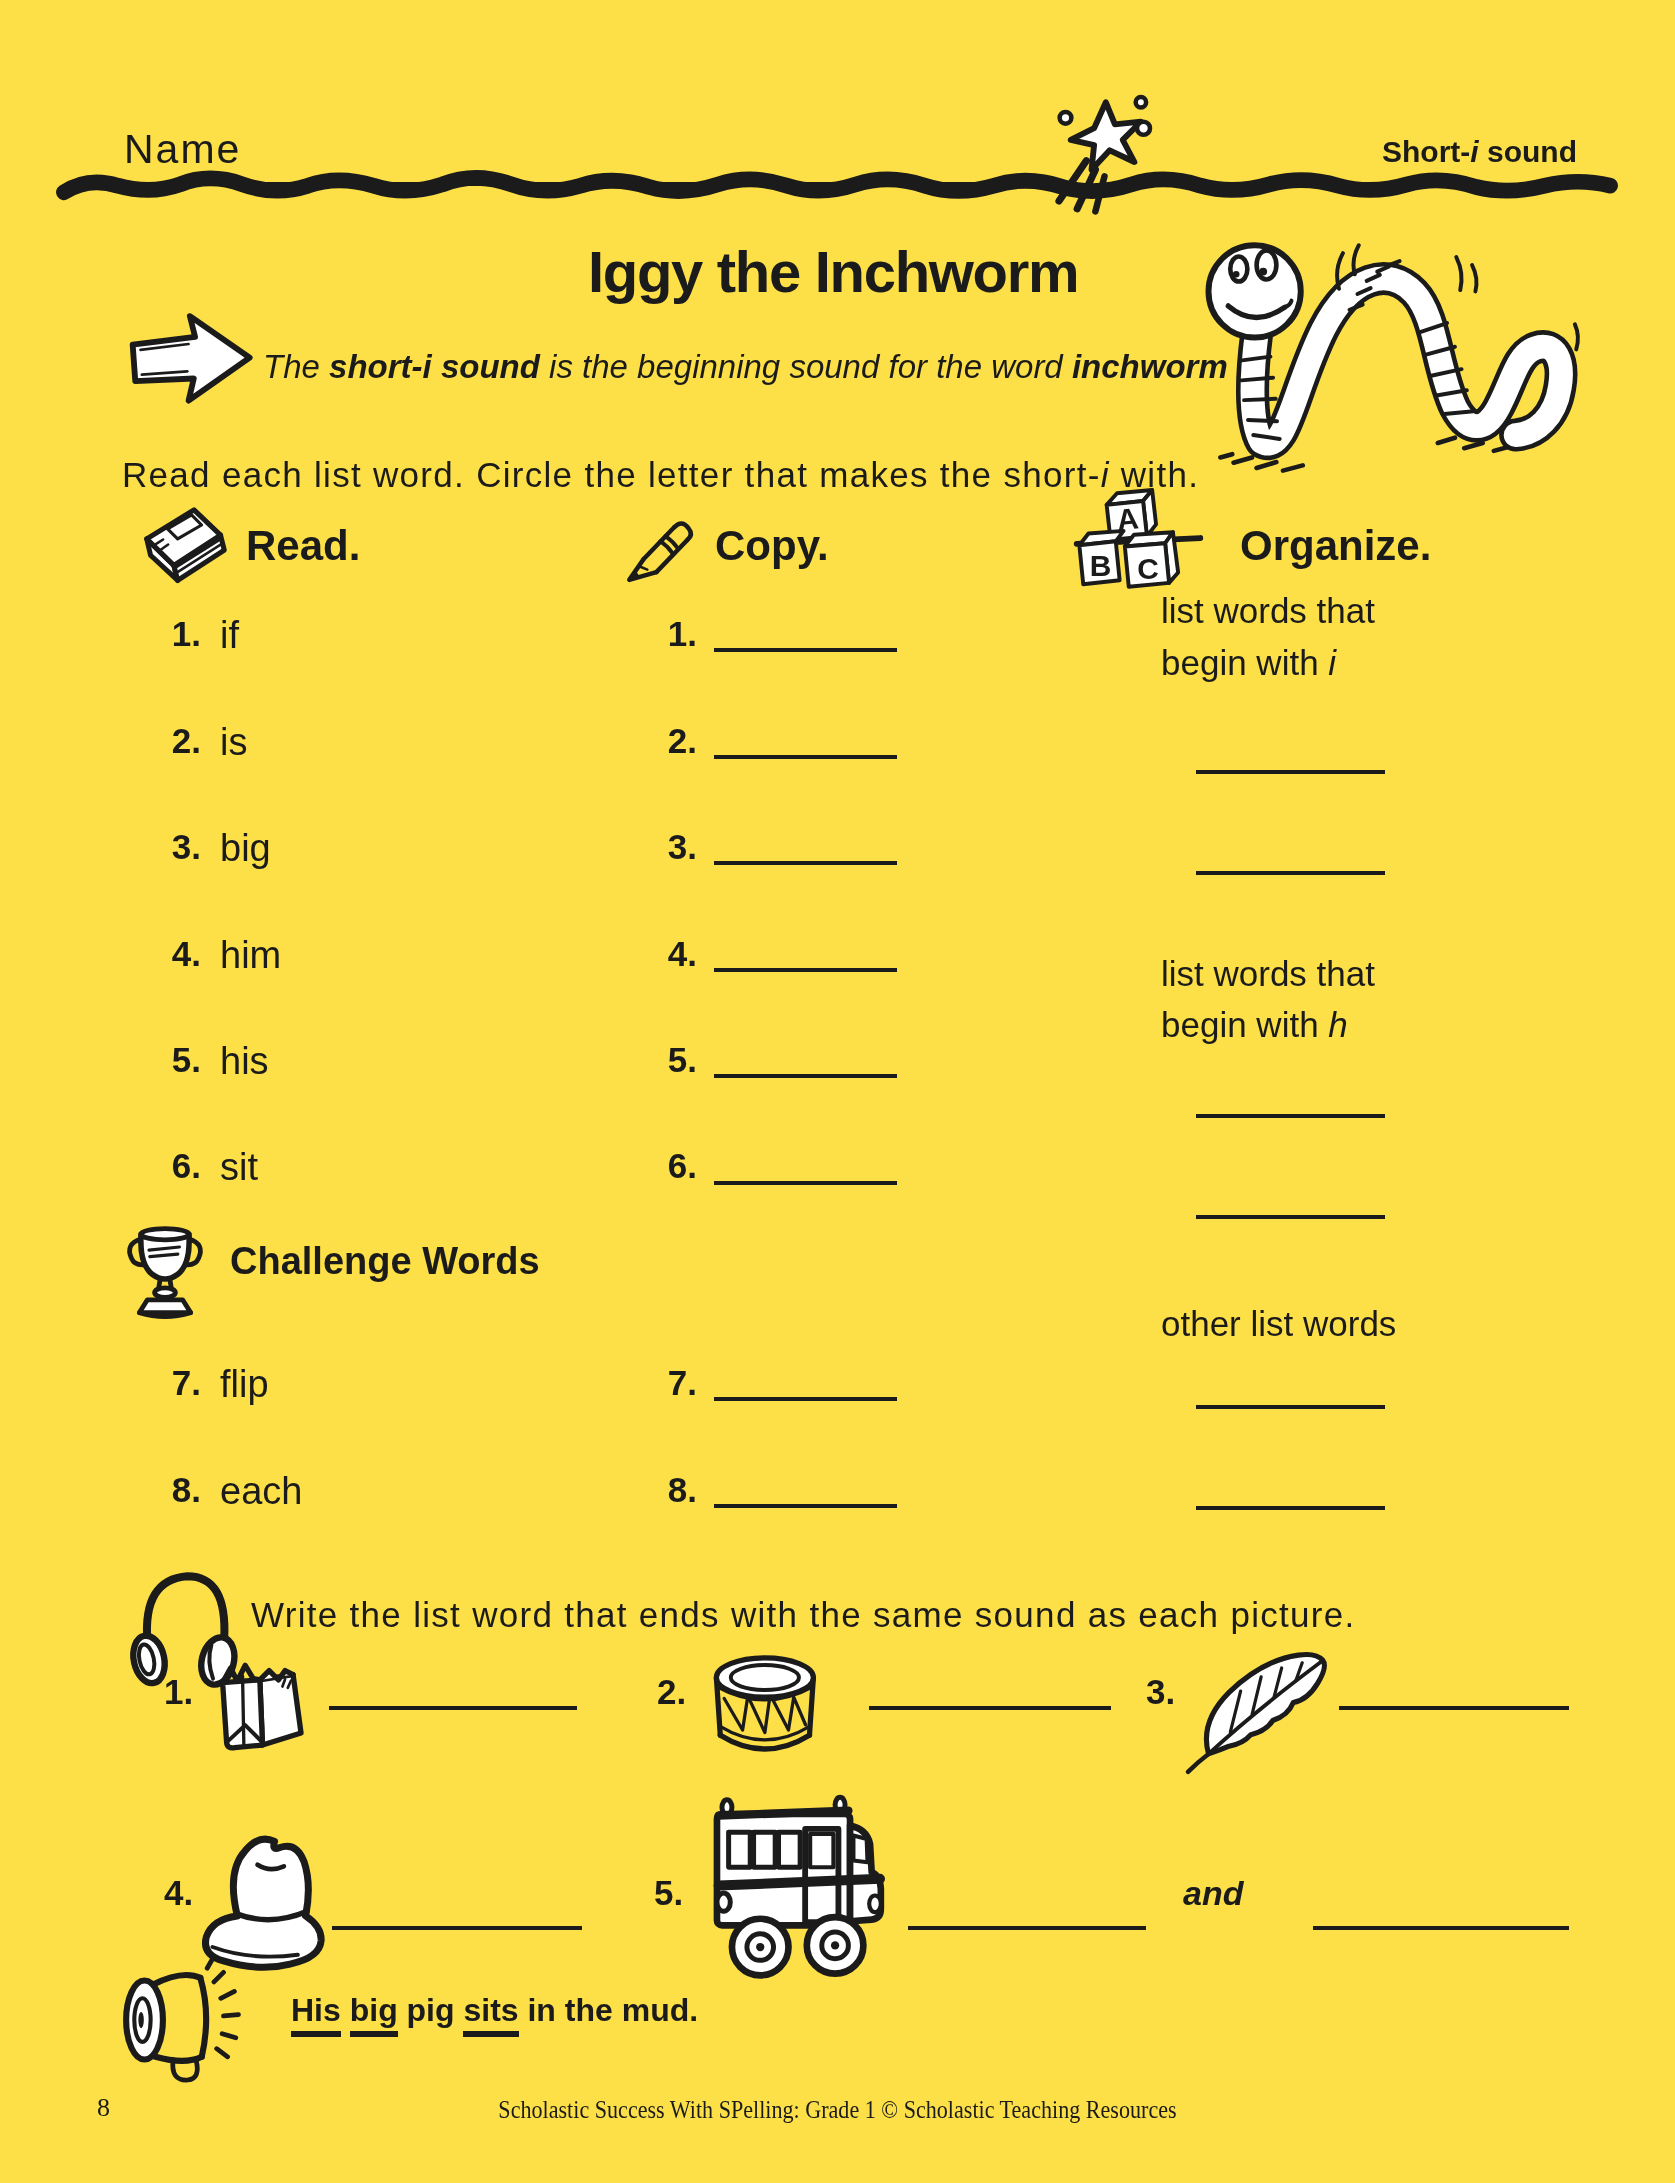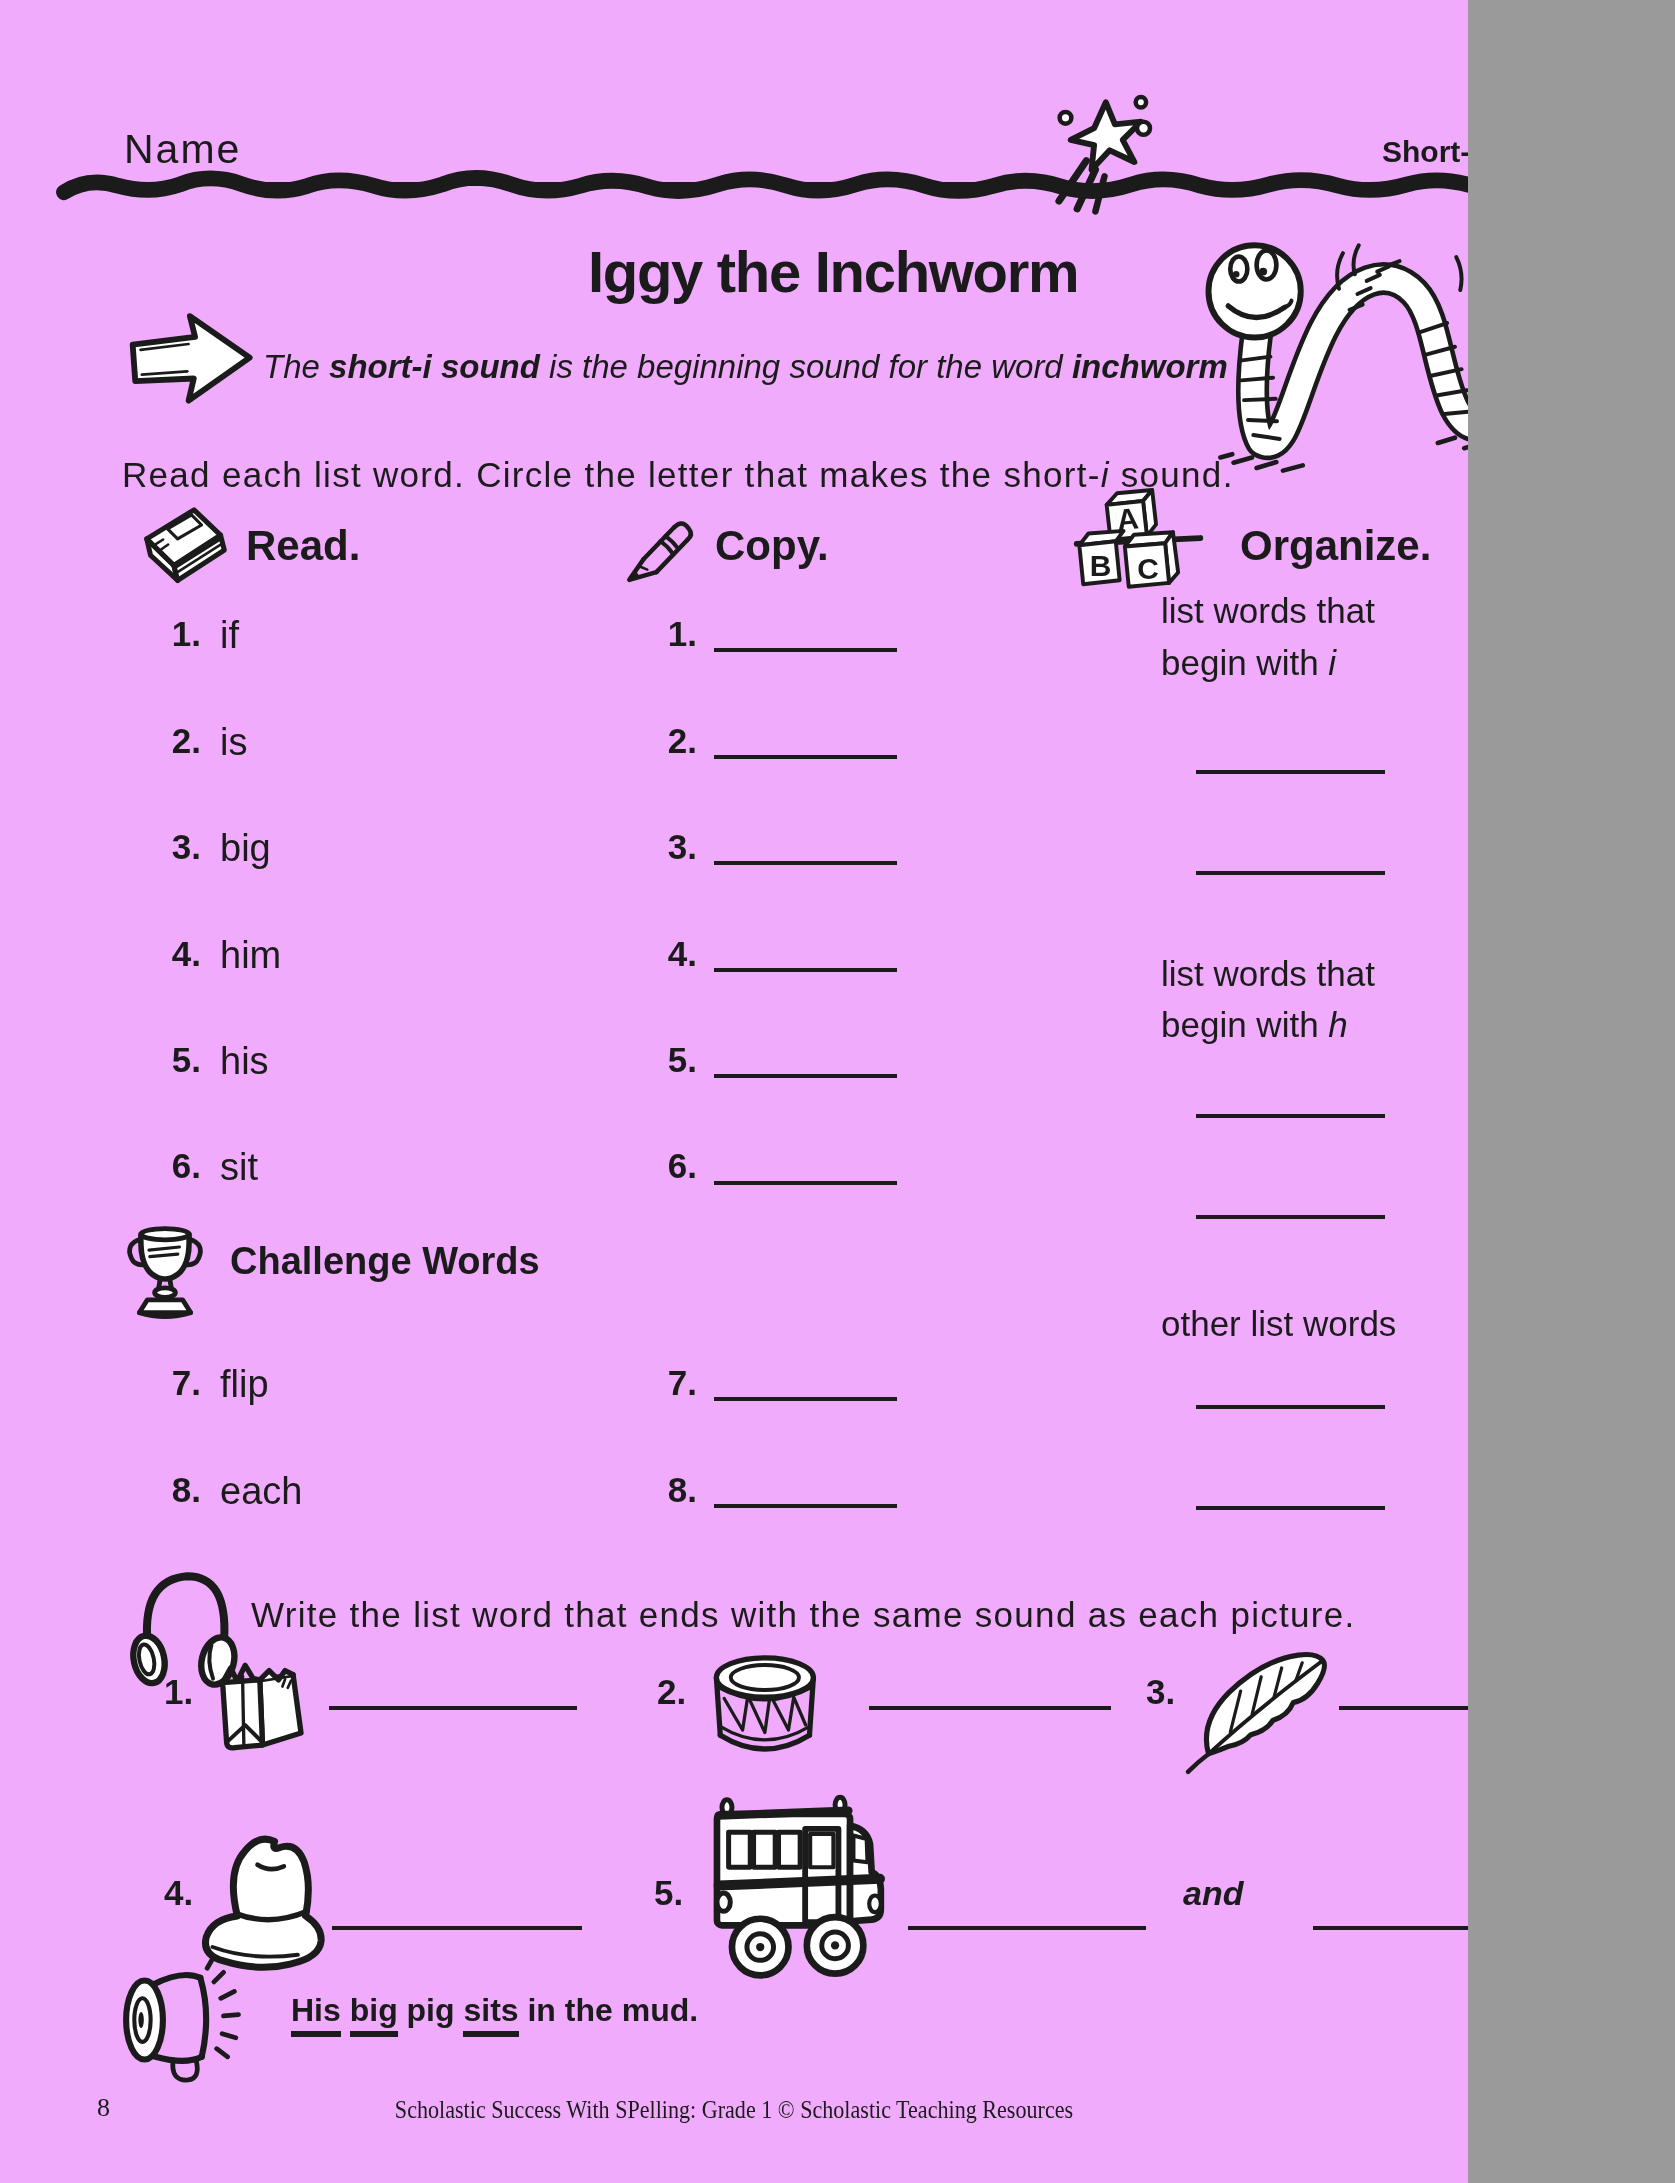--- a/index.html
+++ b/index.html
@@ -1,16 +1,16 @@
 <!DOCTYPE html>
 <html style="font-size:10.5px"><head>
 <meta charset="utf-8">
 <style>
   html,body{margin:0;padding:0;background:#9a9a9a;}
-  .page{position:relative;width:1468px;height:2183px;background:#f0abfc;
+  .page{position:relative;width:1675px;height:2183px;background:#fde047;
         font-family:"Liberation Sans",sans-serif;color:#1b1b1b;overflow:hidden;}
   .abs{position:absolute;}
   svg{display:block;overflow:visible;}
   .ink{stroke:#1b1b1b;}
   .thin{font-weight:400;}
   .b{font-weight:700;}
   .i{font-style:italic;}
   .name-label{font-size:41px;letter-spacing:2px;}
   .name-line{border-bottom:4px solid #1b1b1b;height:51px;}
   .topic{font-size:30px;text-align:right;}
@@ -93,21 +93,21 @@
 
   <div class="abs" style="left:124px;top:307px;">
     <svg width="135" height="104" viewBox="0 0 205 160" fill="none" class="ink" stroke-width="9" stroke-linecap="round" stroke-linejoin="round">
       <path d="M12,58 L108,46 L100,14 L192,78 L98,144 L106,110 L16,114 Z" fill="#fff"></path>
       <path d="M24,66 L98,57" stroke-width="4"></path>
       <path d="M26,104 L96,99" stroke-width="4"></path>
     </svg>
   </div>
   <div class="abs subtitle" style="left:263px;top:348px;"><span>The </span><span class="b">short-</span><span class="b">i</span><span class="b"> sound</span><span> is the beginning sound for the word </span><span class="b">inchworm</span></div>
 
-  <div class="abs instr" style="left:122px;top:455px;"><span>Read each list word. Circle the letter that makes the short-</span><span class="i">i</span><span> sound.</span></div>
+  <div class="abs instr" style="left:122px;top:455px;"><span>Read each list word. Circle the letter that makes the short-</span><span class="i">i</span><span> with.</span></div>
 
   <div class="abs" style="left:130px;top:496px;">
     <svg width="106" height="104" viewBox="0 0 165 165" fill="none" class="ink" stroke-width="8" stroke-linecap="round" stroke-linejoin="round">
       <path d="M25,68 L31,94 L74,134 L68,110 Z" fill="#fff"></path>
       <path d="M68,110 L74,134 L148,86 L142,62 Z" fill="#fff"></path>
       <path d="M72,122 L144,76 M70,114 L143,68" stroke-width="4"></path>
       <path d="M25,68 L100,22 L142,62 L68,110 Z" fill="#fff"></path>
       <path d="M58,52 L96,30 L112,46 L74,68 Z" stroke-width="5" fill="#fff"></path>
       <path d="M40,76 l11,-7 M46,86 l13,-9" stroke-width="4"></path>
     </svg>

